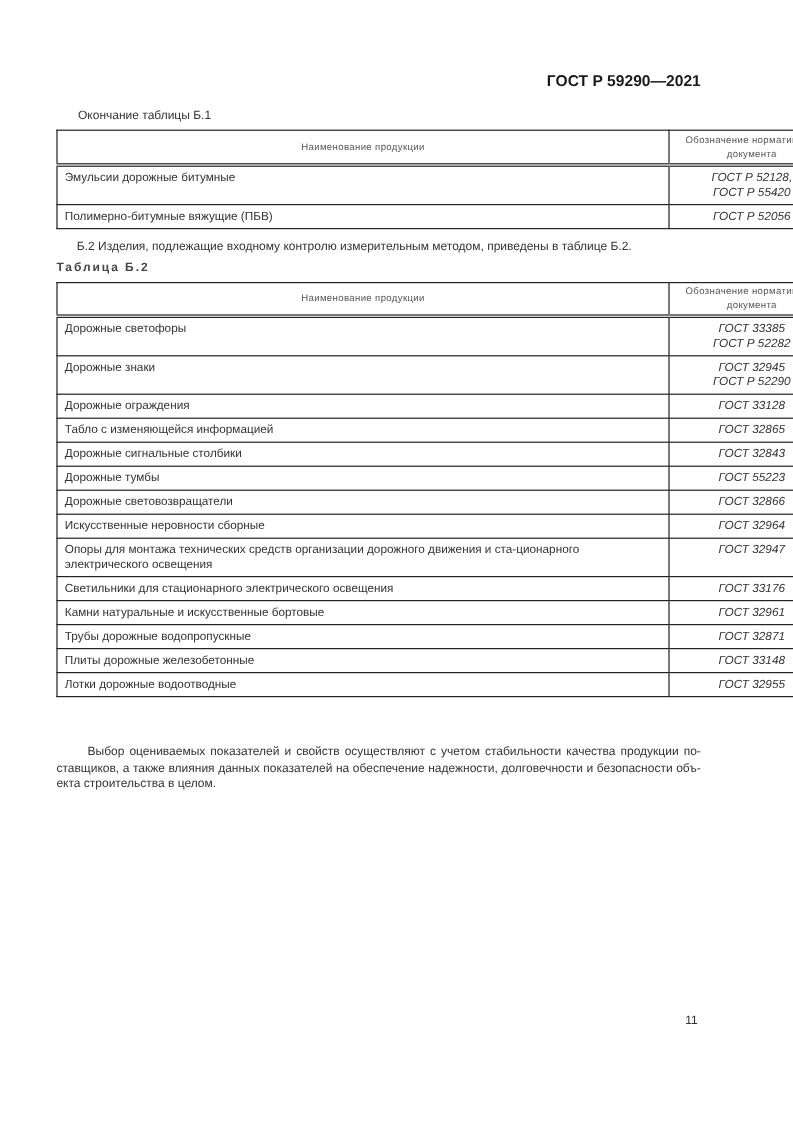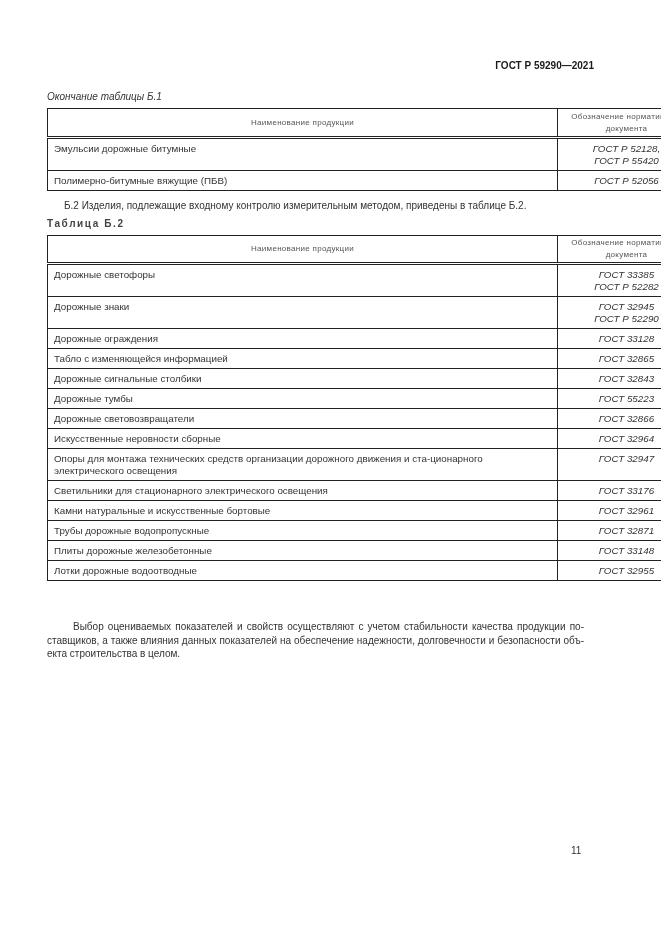--- a/index.html
+++ b/index.html
@@ -1,19 +1,19 @@
 <!DOCTYPE html>
 <html><head>
 <meta charset="utf-8">
 <style>
   html, body { margin: 0; padding: 0; background: #ffffff; }
   body { width: 661px; height: 935px; position: relative; overflow: hidden;
          font-family: "Liberation Sans", sans-serif; color: #2a2a2a; }
-  .header-code { position: absolute; top: 60px; right: 67px; font-weight: bold; font-size: 10px; color: #1a1a1a; margin-left: 28px; }
-  .caption-italic { position: absolute; left: 47px; top: 91px; font-style: italic; font-size: 10px; color: #333; }
+  .header-code { position: absolute; top: 60px; right: 77px; font-weight: bold; font-size: 13px; color: #1a1a1a; margin-left: 28px; }
+  .caption-italic { position: absolute; left: 65px; top: 91px; font-size: 10px; color: #333; }
   .para-b2 { position: absolute; left: 47px; top: 200px; width: 537px; font-size: 10px; text-indent: 17px; color: #333; }
   .table-title { position: absolute; left: 47px; top: 218px; font-size: 10px; letter-spacing: 1.6px; color: #444; font-weight: bold; }
   table.doc { position: absolute; left: 47px; width: 649px; border-collapse: collapse; font-size: 9.8px; color: #333; }
   table.doc td, table.doc th { border: 1px solid #222; padding: 0 6px; vertical-align: top; line-height: 12px; }
   table.doc th { font-weight: normal; font-size: 8px; color: #555; vertical-align: middle; text-align: center; letter-spacing: 0.3px; }
   table.doc thead tr { border-bottom: 3px double #222; }
   table.doc thead th { border-bottom: 3px double #222; }
   table.doc td.name { padding-top: 4px; padding-bottom: 3px; }
   table.doc td.doc-ref { text-align: center; width: 125px; padding-top: 4px; padding-bottom: 3px; }
   .col-doc { width: 125px; }

